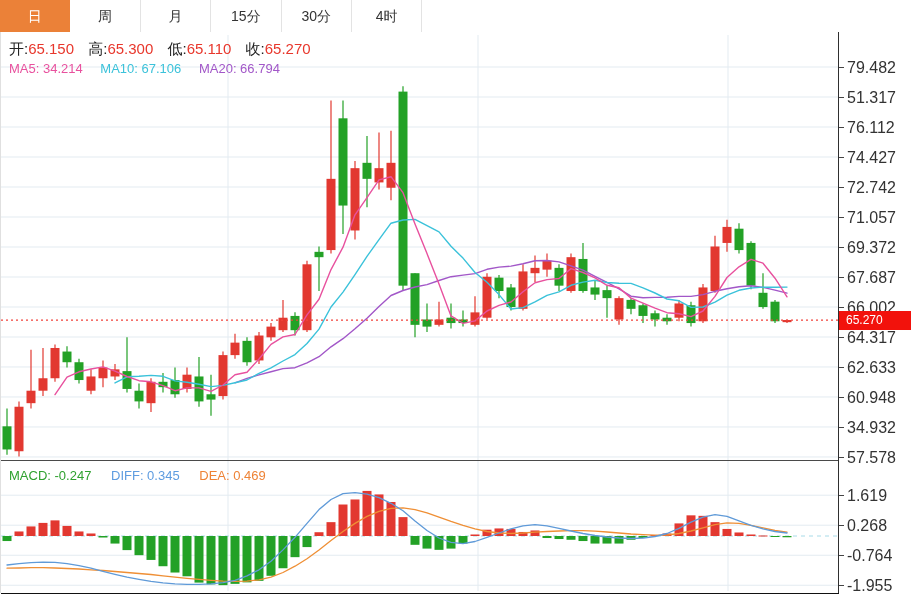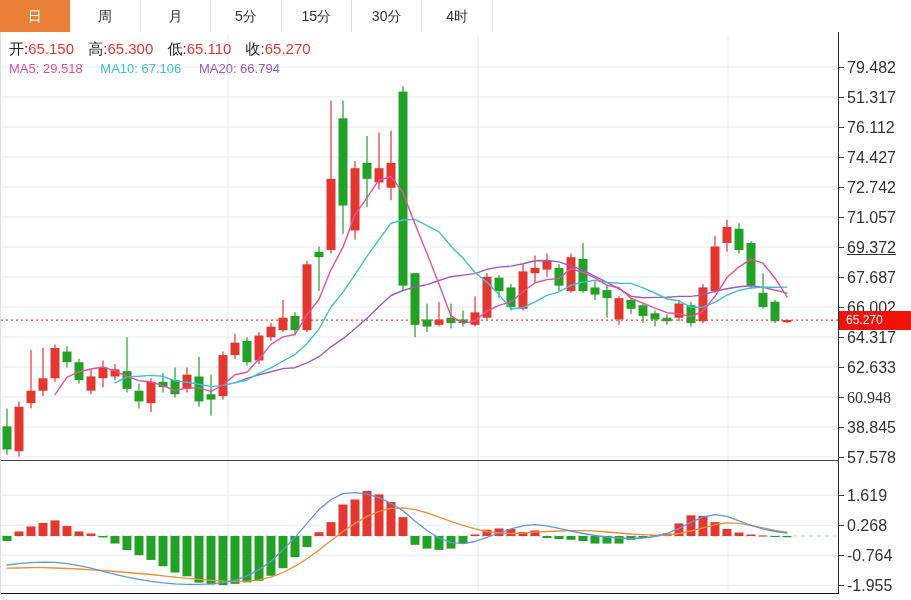--- a/index.html
+++ b/index.html
@@ -40,21 +40,20 @@
 </style>
 </head>
 <body>
 
 <div class="screen">
 
   <div class="tabbar">
     <div class="tab active">日</div>
     <div class="tab">周</div>
     <div class="tab">月</div>
-    <div class="tab">5分</div>
     <div class="tab">15分</div>
     <div class="tab">30分</div>
     <div class="tab">4时</div>
   </div>
 
   <div class="chart-wrap">
     <svg id="chart-canvas" width="838" height="561">
         <line x1="227" y1="3" x2="227" y2="559" stroke="#e3ebf1" stroke-width="1"></line>
         <line x1="477" y1="3" x2="477" y2="559" stroke="#e3ebf1" stroke-width="1"></line>
         <line x1="727" y1="3" x2="727" y2="559" stroke="#e3ebf1" stroke-width="1"></line>
@@ -284,58 +283,63 @@
       </svg>
 
     <div class="ohlc-row">
       <span class="lbl">开:</span><span class="val">65.150</span>
       <span class="lbl">高:</span><span class="val">65.300</span>
       <span class="lbl">低:</span><span class="val">65.110</span>
       <span class="lbl">收:</span><span class="val">65.270</span>
     </div>
 
     <div class="ma-row">
-      <span class="ma5">MA5: 29.518</span>
+      <span class="ma5">MA5: 34.214</span>
       <span class="ma10">MA10: 67.106</span>
       <span class="ma20">MA20: 66.794</span>
     </div>
 
+    <div class="macd-row">
+      <span class="macd-v">MACD: -0.247</span>
+      <span class="diff-v">DIFF: 0.345</span>
+      <span class="dea-v">DEA: 0.469</span>
+    </div>
 
     <div class="panel-sep"></div>
     <div class="bottom-line"></div>
   </div>
 
   <div class="axis-col" id="axis-col">
     <div class="price-badge" id="price-badge" style="top: 278.53px;">65.270</div>
   <div class="tick-dash" style="top: 35px;"></div>
       <div class="tick-label" style="top: 27px;">79.482</div>
       <div class="tick-dash" style="top: 64.9997px;"></div>
       <div class="tick-label" style="top: 56.9997px;">51.317</div>
       <div class="tick-dash" style="top: 94.9995px;"></div>
       <div class="tick-label" style="top: 86.9995px;">76.112</div>
       <div class="tick-dash" style="top: 124.999px;"></div>
       <div class="tick-label" style="top: 116.999px;">74.427</div>
       <div class="tick-dash" style="top: 154.999px;"></div>
       <div class="tick-label" style="top: 146.999px;">72.742</div>
       <div class="tick-dash" style="top: 184.999px;"></div>
       <div class="tick-label" style="top: 176.999px;">71.057</div>
       <div class="tick-dash" style="top: 214.998px;"></div>
-      <div class="tick-label" style="top: 206.998px; text-decoration: underline;">69.372</div>
+      <div class="tick-label" style="top: 206.998px;">69.372</div>
       <div class="tick-dash" style="top: 244.998px;"></div>
       <div class="tick-label" style="top: 236.998px;">67.687</div>
       <div class="tick-dash" style="top: 274.998px;"></div>
       <div class="tick-label" style="top: 266.998px;">66.002</div>
       <div class="tick-dash" style="top: 304.998px;"></div>
       <div class="tick-label" style="top: 296.998px;">64.317</div>
       <div class="tick-dash" style="top: 334.98px;"></div>
       <div class="tick-label" style="top: 326.98px;">62.633</div>
       <div class="tick-dash" style="top: 364.979px;"></div>
-      <div class="tick-label" style="top: 356.979px; font-family: Liberation Serif, serif;">60.948</div>
+      <div class="tick-label" style="top: 356.979px;">60.948</div>
       <div class="tick-dash" style="top: 394.979px;"></div>
-      <div class="tick-label" style="top: 386.979px;">38.845</div>
+      <div class="tick-label" style="top: 386.979px;">34.932</div>
       <div class="tick-dash" style="top: 424.979px;"></div>
       <div class="tick-label" style="top: 416.979px;">57.578</div>
       <div class="tick-dash" style="top: 463.217px;"></div>
       <div class="tick-label" style="top: 455.217px;">1.619</div>
       <div class="tick-dash" style="top: 493.219px;"></div>
       <div class="tick-label" style="top: 485.219px;">0.268</div>
       <div class="tick-dash" style="top: 523.245px;"></div>
       <div class="tick-label" style="top: 515.245px;">-0.764</div>
       <div class="tick-dash" style="top: 553.246px;"></div>
       <div class="tick-label" style="top: 545.246px;">-1.955</div>

